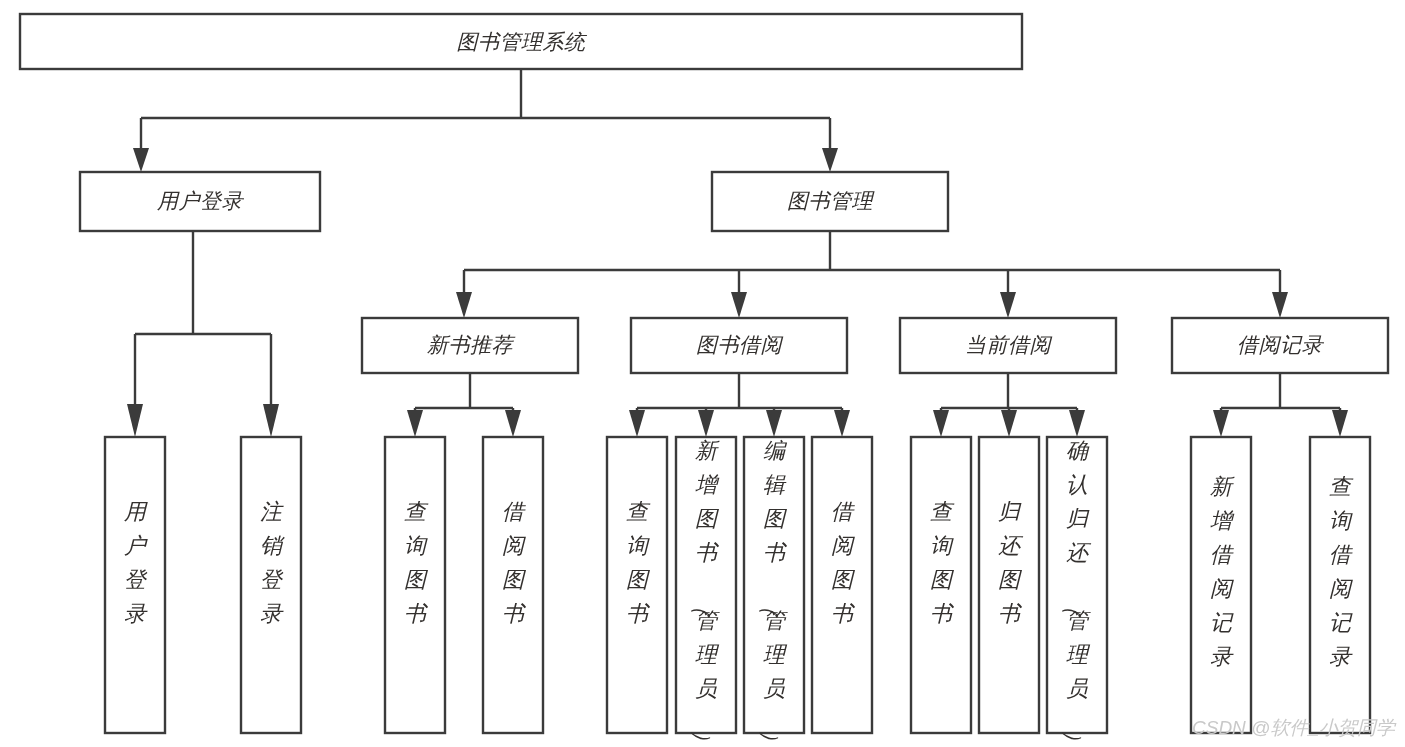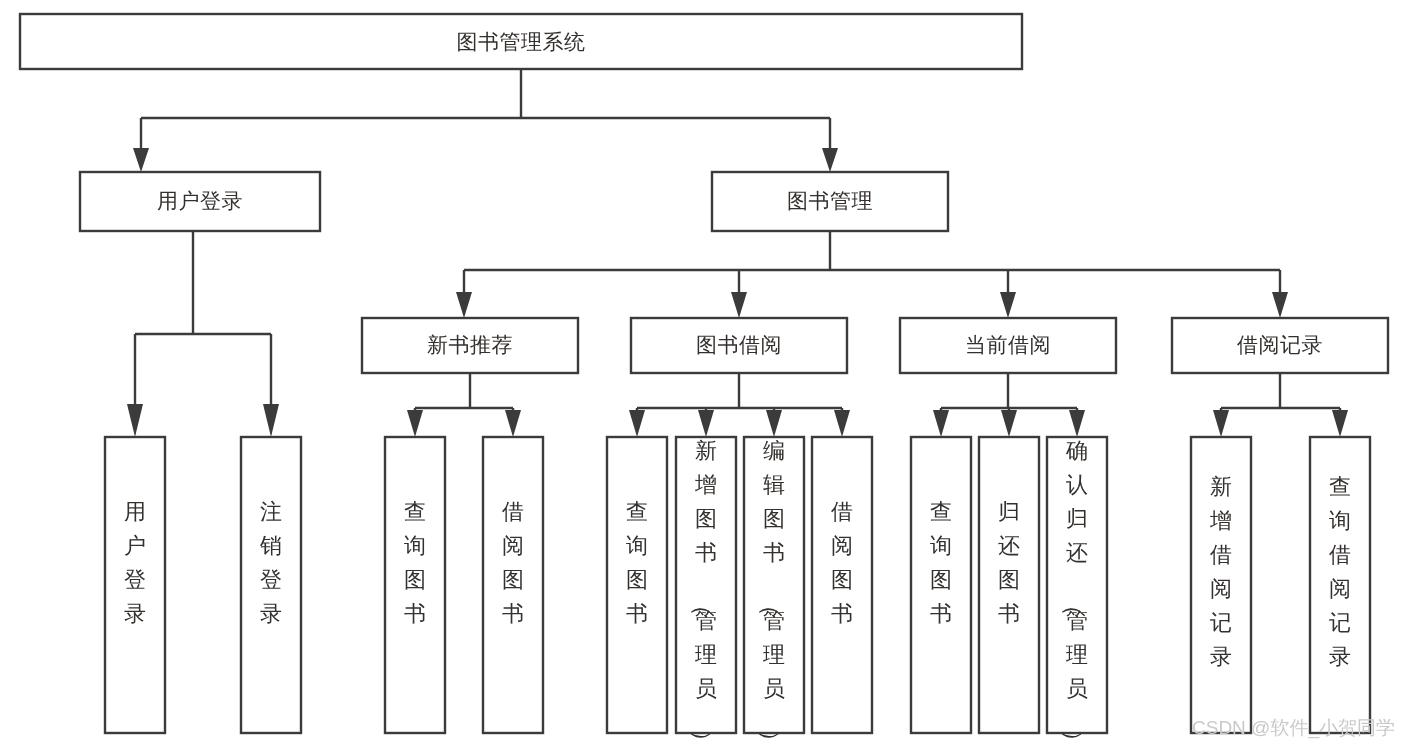--- a/index.html
+++ b/index.html
@@ -11,20 +11,21 @@
     width: 1405px;
     height: 747px;
     overflow: hidden;
     font-family: "Liberation Sans", "DejaVu Sans", sans-serif;
   }
   #diagram-root {
     position: relative;
     width: 1405px;
     height: 747px;
     background: #ffffff;
+    font-style: italic;
   }
   svg#flowchart {
     position: absolute;
     top: 0;
     left: 0;
     width: 1405px;
     height: 747px;
     display: block;
   }
   .node-box {

